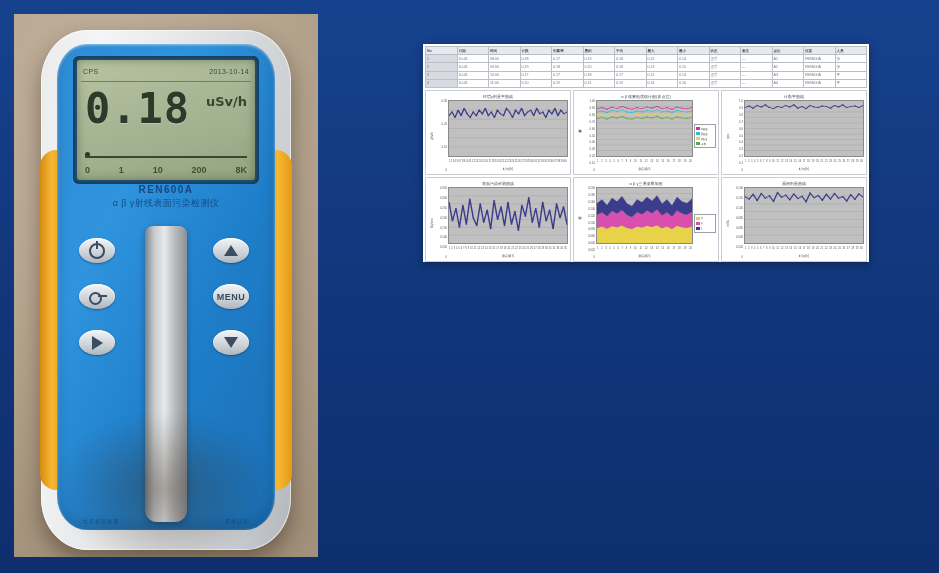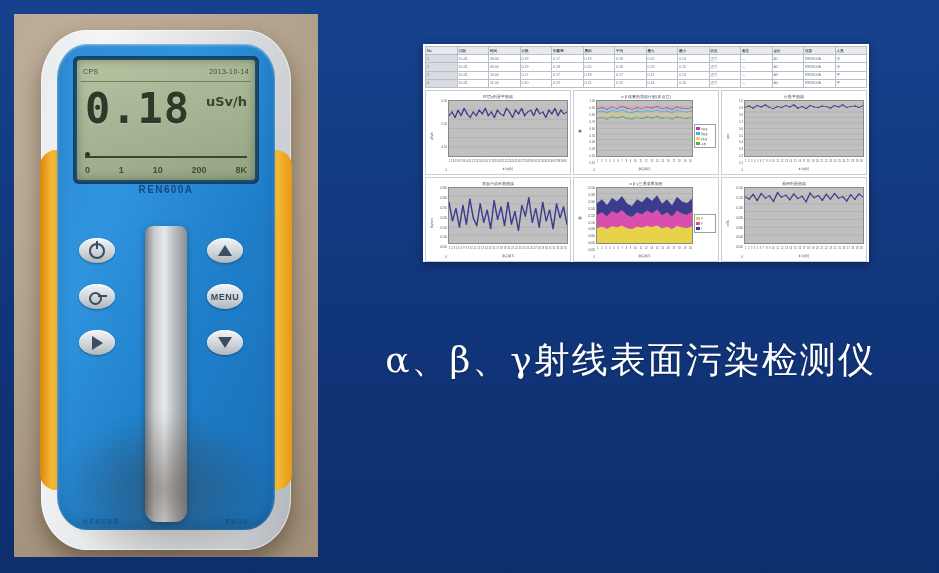--- a/index.html
+++ b/index.html
@@ -100,21 +100,21 @@
     background:linear-gradient(90deg,#7d8288 0%,#c8cccf 22%,#e6e8ea 46%,#b6babe 72%,#8b9096 100%);
     box-shadow:0 2px 6px rgba(0,0,0,.3);
   }
   .btn{
     position:absolute;width:36px;height:25px;border-radius:50%;
     background:linear-gradient(180deg,#f3f5f7,#ccd2d8 60%,#aeb6bd);
     box-shadow:0 1px 2px rgba(0,0,0,.35), inset 0 1px 1px rgba(255,255,255,.9);
     display:flex;align-items:center;justify-content:center;
     color:#3a4b5e;font-size:9px;font-weight:700;letter-spacing:.5px;
   }
-  .col-l{left:22px;} .col-r{right:32px;}
+  .col-l{left:22px;} .col-r{right:26px;}
   .row1{top:6px;} .row2{top:52px;} .row3{top:98px;}
   .tri-up{width:0;height:0;border-left:7px solid transparent;border-right:7px solid transparent;border-bottom:11px solid #3b4d61;}
   .tri-dn{width:0;height:0;border-left:7px solid transparent;border-right:7px solid transparent;border-top:11px solid #3b4d61;}
   .tri-rt{width:0;height:0;border-top:7px solid transparent;border-bottom:7px solid transparent;border-left:11px solid #3b4d61;}
   .pwr{width:12px;height:12px;border:2px solid #3b4d61;border-radius:50%;position:relative;}
   .pwr:after{content:"";position:absolute;left:50%;top:-4px;transform:translateX(-50%);width:2px;height:8px;background:#3b4d61;}
   .keyi{position:relative;width:17px;height:9px;}
   .keyi:before{content:"";position:absolute;left:0;top:0;width:9px;height:9px;border:2px solid #3b4d61;border-radius:50%;}
   .keyi:after{content:"";position:absolute;left:9px;top:3px;width:9px;height:2px;background:#3b4d61;box-shadow:0 4px 0 -1px #3b4d61;}
   
@@ -198,20 +198,21 @@
               <span>1</span>
               <span>10</span>
               <span>200</span>
               <span>8K</span>
             </div>
           </div>
         </div>
 
         <div id="model-print">
           <div class="m1">REN600A</div>
+          <div class="m2">α β γ射线表面污染检测仪</div>
         </div>
 
         <div id="keypad">
           <div class="handle"></div>
 
           <div class="btn col-l row1">
             <span class="pwr"></span>
           </div>
           <div class="btn col-l row2">
             <span class="keyi"></span>
@@ -964,16 +965,15 @@
                 <i>30</i>
               </div>
               <div class="ch-xlab">时间(h)</div>
             </div>
           </div>
         </div>
       </div>
   </div>
 
   <div id="caption">
-    <div id="cap-desc">α、β、γ射线表面污染检测仪</div>
   </div>
 
 </div>
 
 </body></html>

